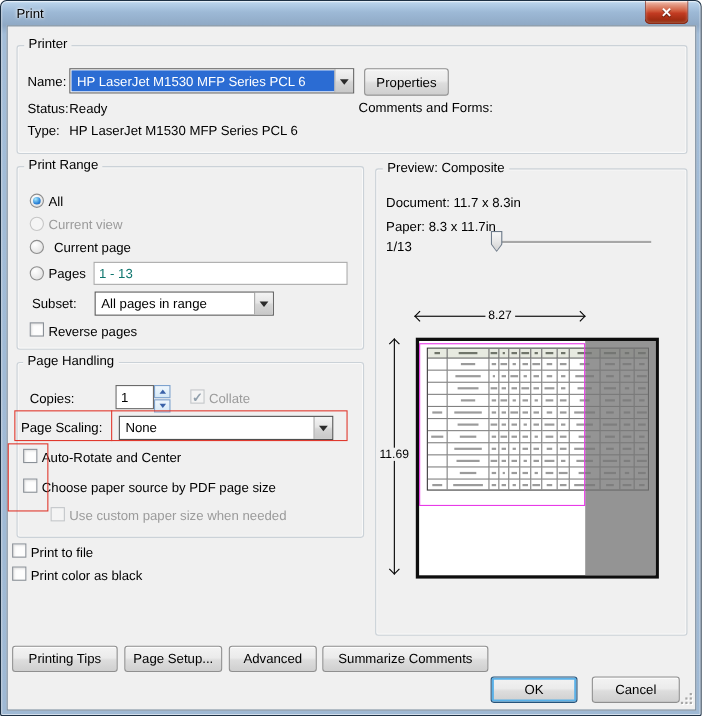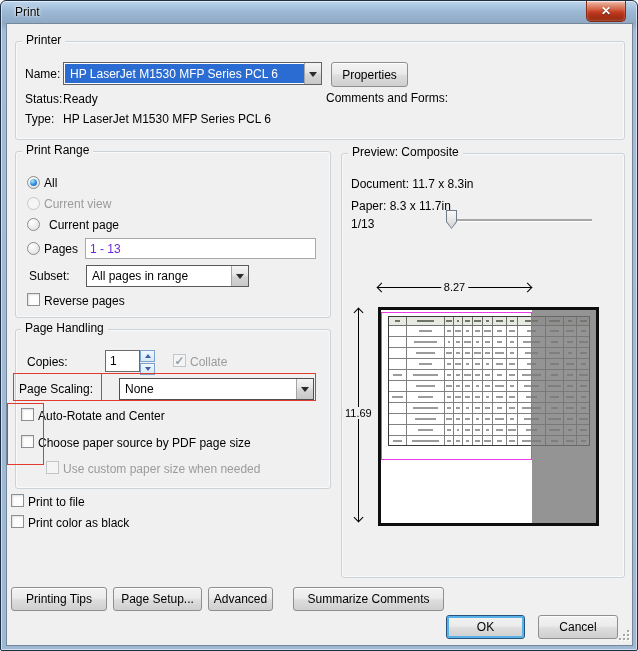--- a/index.html
+++ b/index.html
@@ -138,21 +138,21 @@
   <div class="t" style="left:43px;top:175px;text-align:center;">All</div>
 
   <div class="rb dis" style="left:26px;top:196px;"></div>
   <div class="t dis" style="left:43px;top:196px;">Current view</div>
 
   <div class="rb" style="left:26px;top:217px;"></div>
   <div class="t" style="left:48px;top:217px;">Current page</div>
 
   <div class="rb" style="left:26px;top:241px;"></div>
   <div class="t" style="left:43px;top:241px;">Pages</div>
-  <div class="input" style="left:84px;top:237px;width:231px;height:21px;color:#6d28d9;">1 - 13</div>
+  <div class="input" style="left:84px;top:237px;width:231px;height:21px;color:#0f766e;">1 - 13</div>
 
   <div class="t" style="left:28px;top:268px;">Subset:</div>
   <div class="combo" style="left:85px;top:264px;width:163px;height:22px;border-color:#5A5A5A;">
     <div class="val">All pages in range</div>
     <div class="cbtn">
         <i class="tri"></i>
       </div>
   </div>
 
   <div class="cb" style="left:26px;top:292px;"></div>
@@ -170,21 +170,21 @@
     <div class="sbtn">
         <i class="tri-dn-s"></i>
       </div>
   </div>
   <div class="cb dis" style="left:172px;top:353px;">
     <span class="chk">✓</span>
   </div>
   <div class="t dis" style="left:189px;top:354px;">Collate</div>
 
   <div class="t" style="left:18px;top:381px;">Page Scaling:</div>
-  <div class="combo" style="left:107px;top:377px;width:195px;height:22px;border-color:#4F4F4F;margin-left:11px;">
+  <div class="combo" style="left:107px;top:377px;width:195px;height:22px;border-color:#4F4F4F;">
     <div class="val">None</div>
     <div class="cbtn">
         <i class="tri"></i>
       </div>
   </div>
 
   <div class="cb" style="left:20px;top:407px;"></div>
   <div class="t" style="left:37px;top:408px;">Auto-Rotate and Center</div>
 
   <div class="cb" style="left:20px;top:434px;"></div>
@@ -708,21 +708,21 @@
     <div class="pv-gray"></div>
     <div class="pv-doc"></div>
   </div>
 
   <div class="btn" style="left:10px;top:586px;width:96px;height:24px;">
     <span>Printing Tips</span>
     </div>
   <div class="btn" style="left:112px;top:586px;width:89px;height:24px;">
     <span>Page Setup...</span>
     </div>
-  <div class="btn" style="left:207px;top:586px;width:65px;height:24px;">
+  <div class="btn" style="left:207px;top:586px;width:80px;height:24px;">
     <span>Advanced</span>
     </div>
   <div class="btn" style="left:292px;top:586px;width:151px;height:24px;">
     <span>Summarize Comments</span>
     </div>
   <div class="btn" style="left:537px;top:614px;width:80px;height:24px;">
     <span>Cancel</span>
     </div>
   <div class="btn btn-default" style="left:445px;top:614px;width:79px;height:24px;">
     <span>OK</span>

